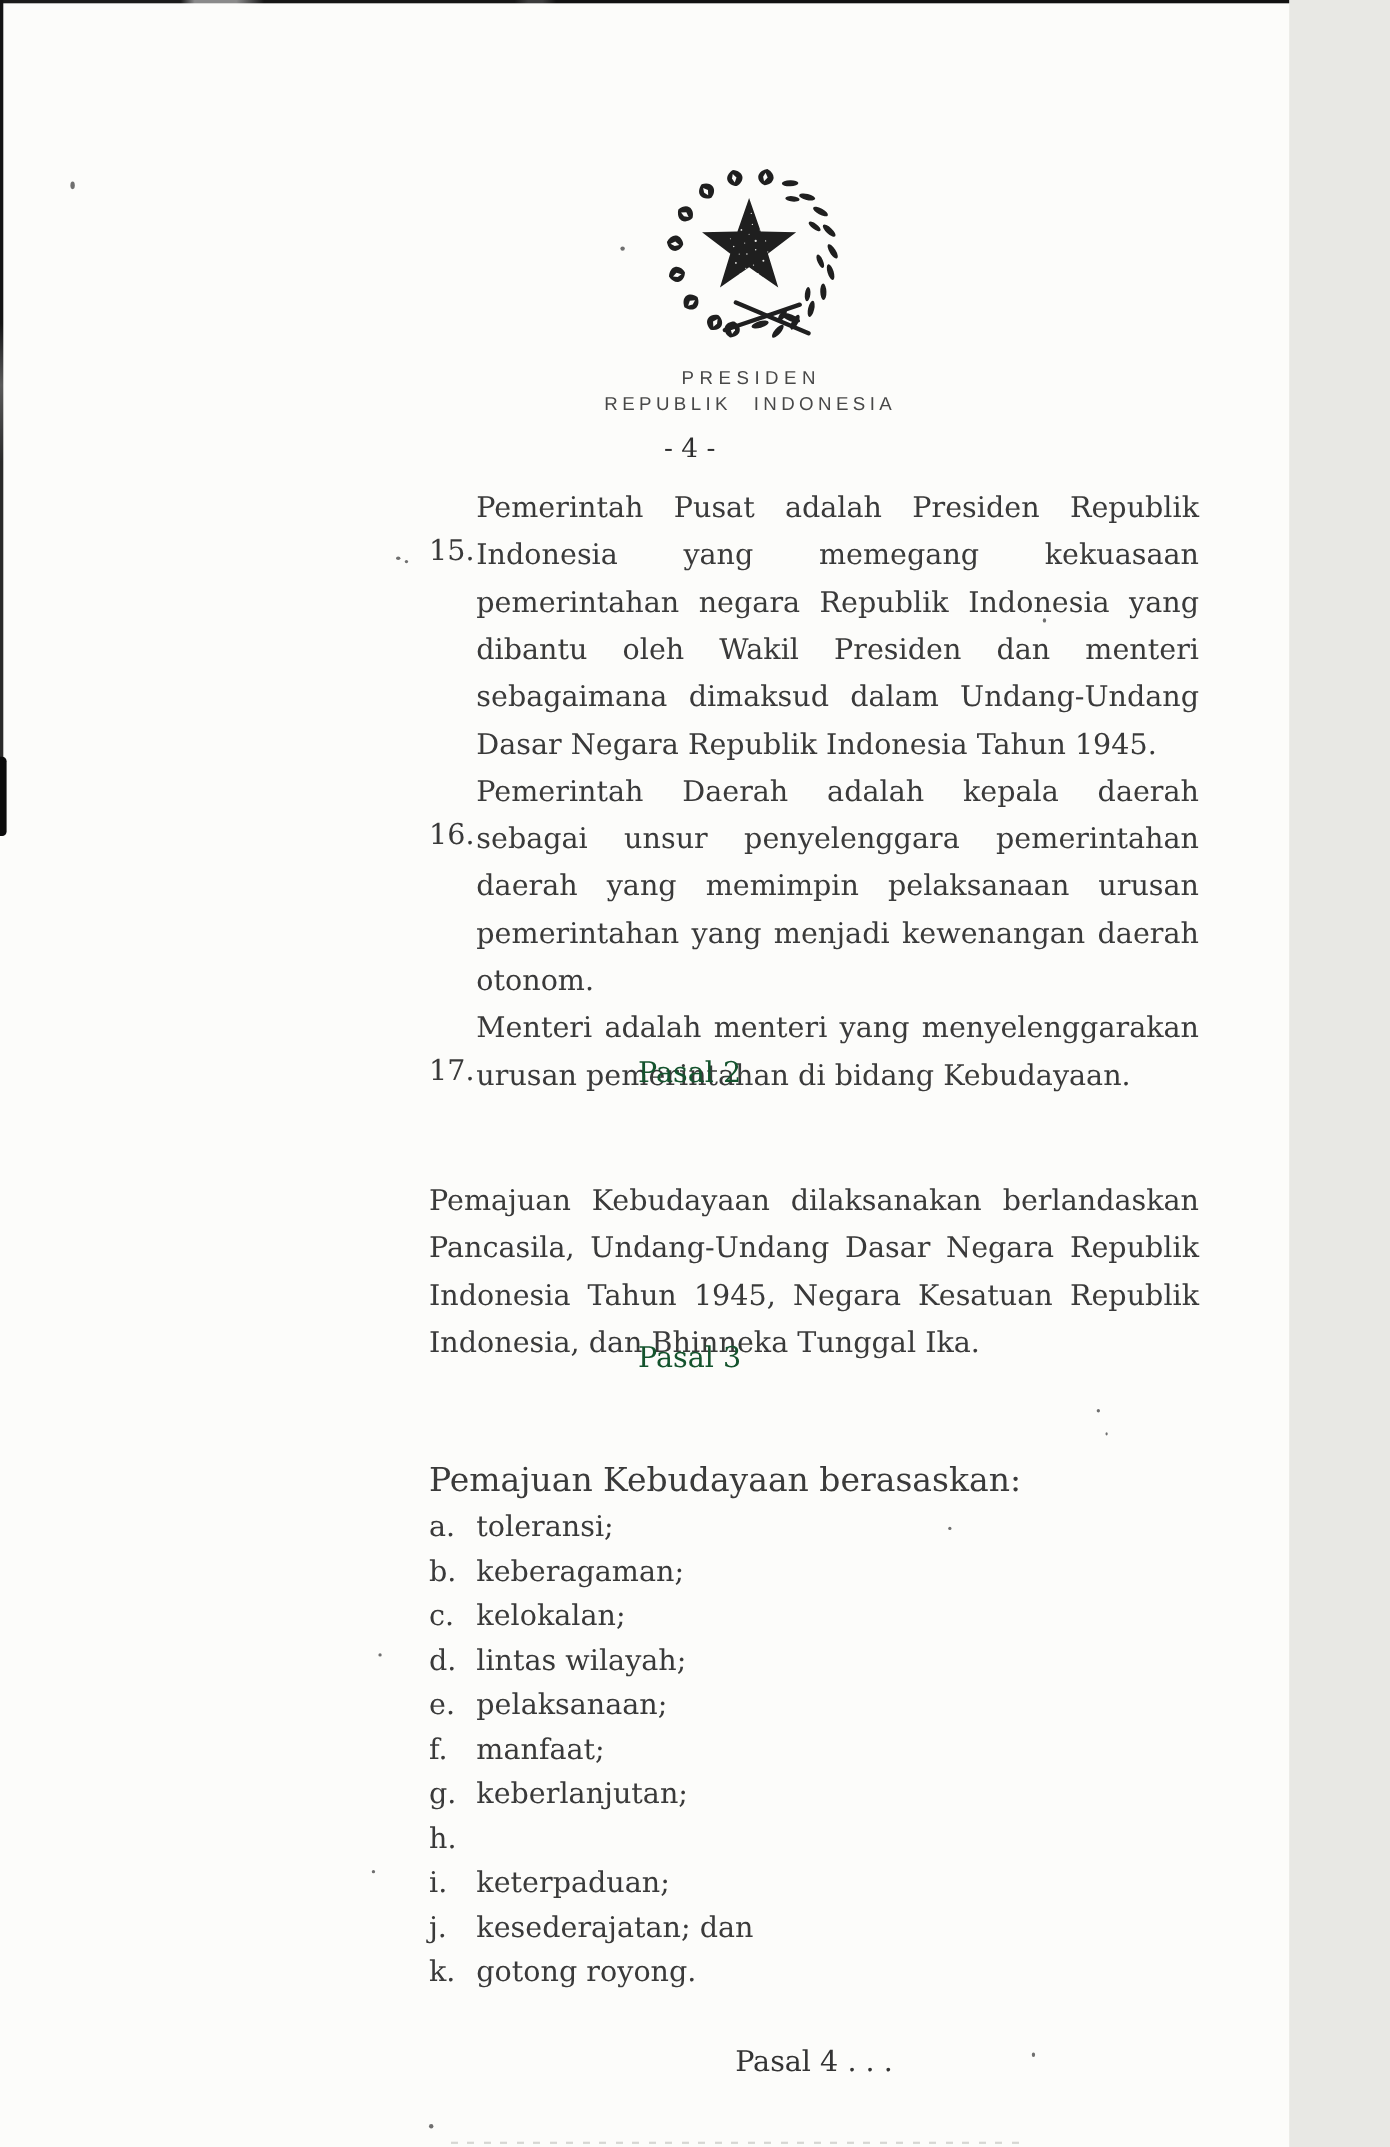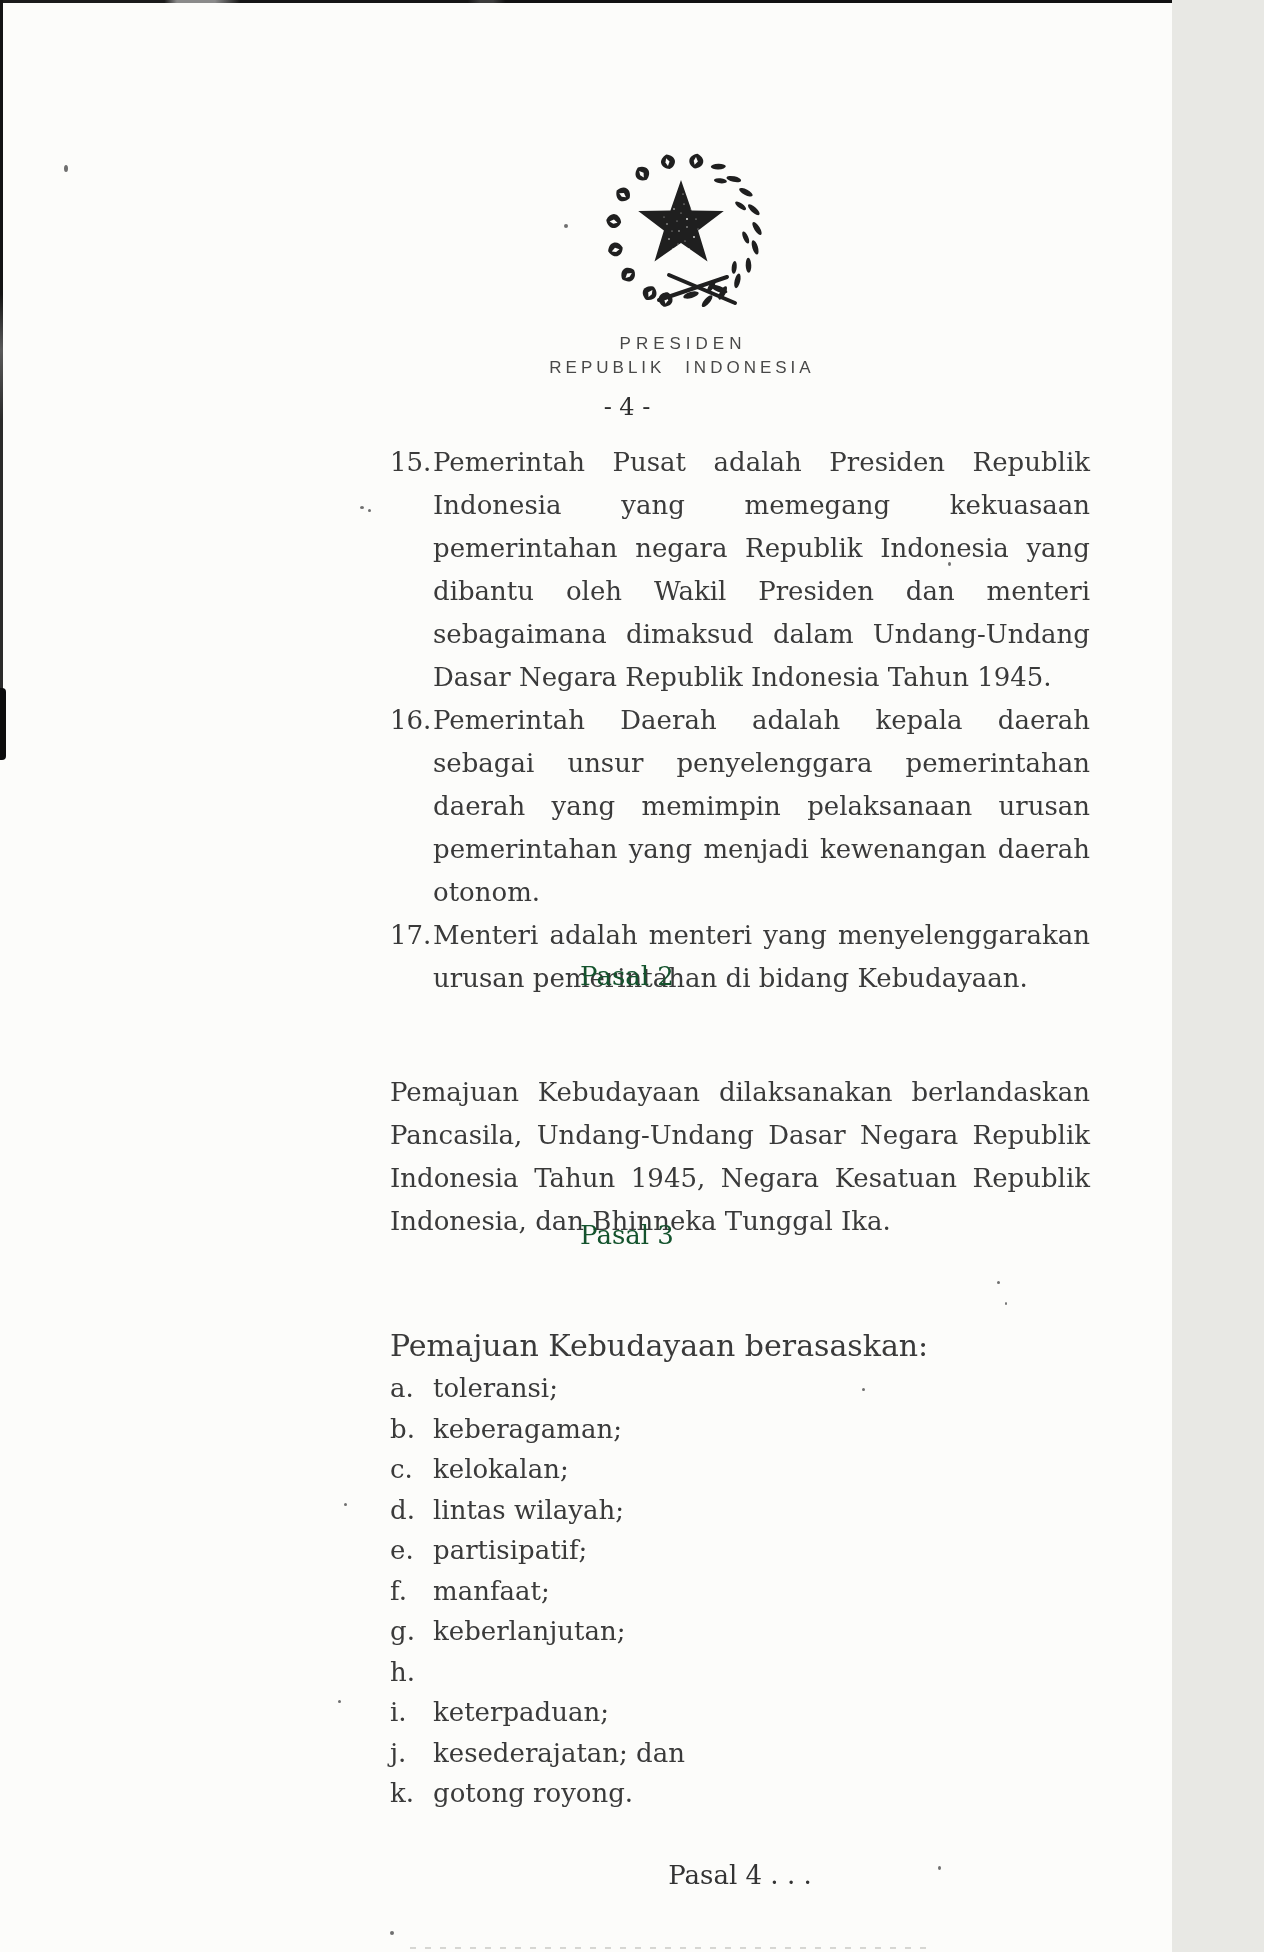--- a/index.html
+++ b/index.html
@@ -51,21 +51,21 @@
     position:absolute;left:627px;top:393px;transform:translateX(-50%);
     font-size:24px;color:#2e2e2e;white-space:nowrap;
   }
 
   
   .defs{
     position:absolute;left:390px;top:441px;width:700px;
     font-size:26px;line-height:43px;
   }
   .def{display:flex;}
-  .def .num{width:43px;flex:none;}
+  .def .num{width:43px;flex:none;margin-top:39px;}
   .def .body{flex:1;text-align:justify;text-justify:inter-word;}
 
   .heading{
     position:absolute;left:0;width:1254px;text-align:center;
     font-size:26px;line-height:30px;color:#14532d;
   }
   .h-pasal2{top:961px;}
   .h-pasal3{top:1220px;text-align:center;}
 
   .para{
@@ -245,21 +245,21 @@
     <div class="li">
       <span class="lt">c.</span>
       <span>kelokalan;</span>
     </div>
     <div class="li">
       <span class="lt">d.</span>
       <span>lintas wilayah;</span>
     </div>
     <div class="li">
       <span class="lt">e.</span>
-      <span>partisipatif;</span>
+      <span>pelaksanaan;</span>
     </div>
     <div class="li">
       <span class="lt">f.</span>
       <span>manfaat;</span>
     </div>
     <div class="li">
       <span class="lt">g.</span>
       <span>keberlanjutan;</span>
     </div>
     <div class="li">

